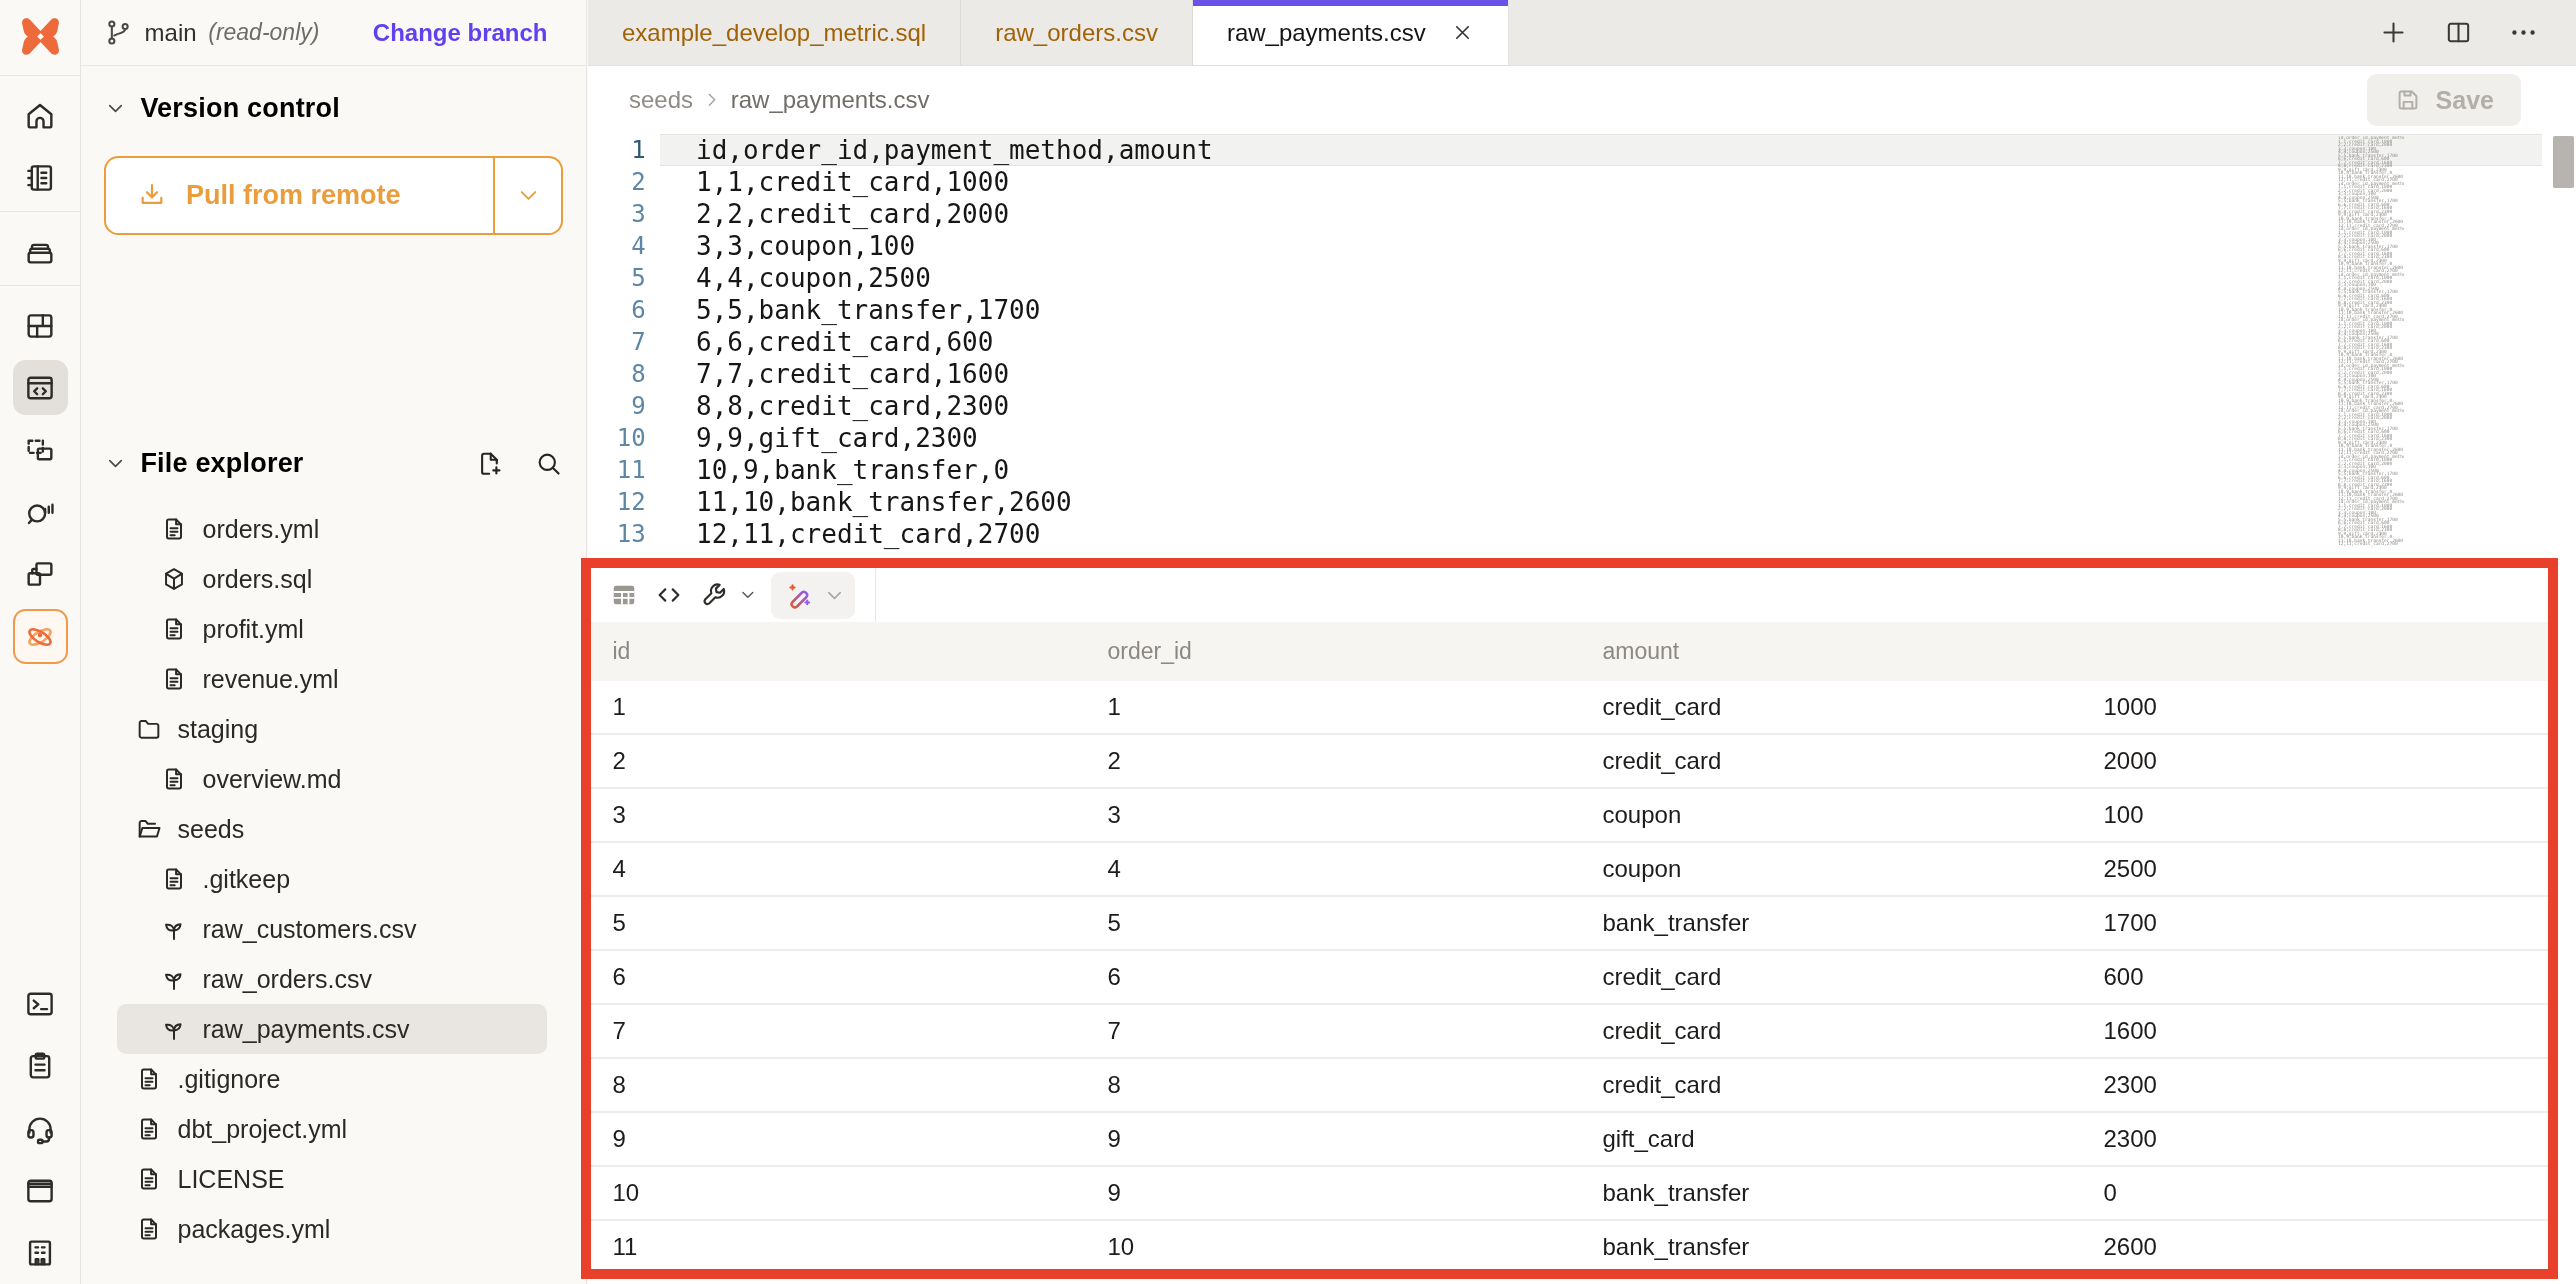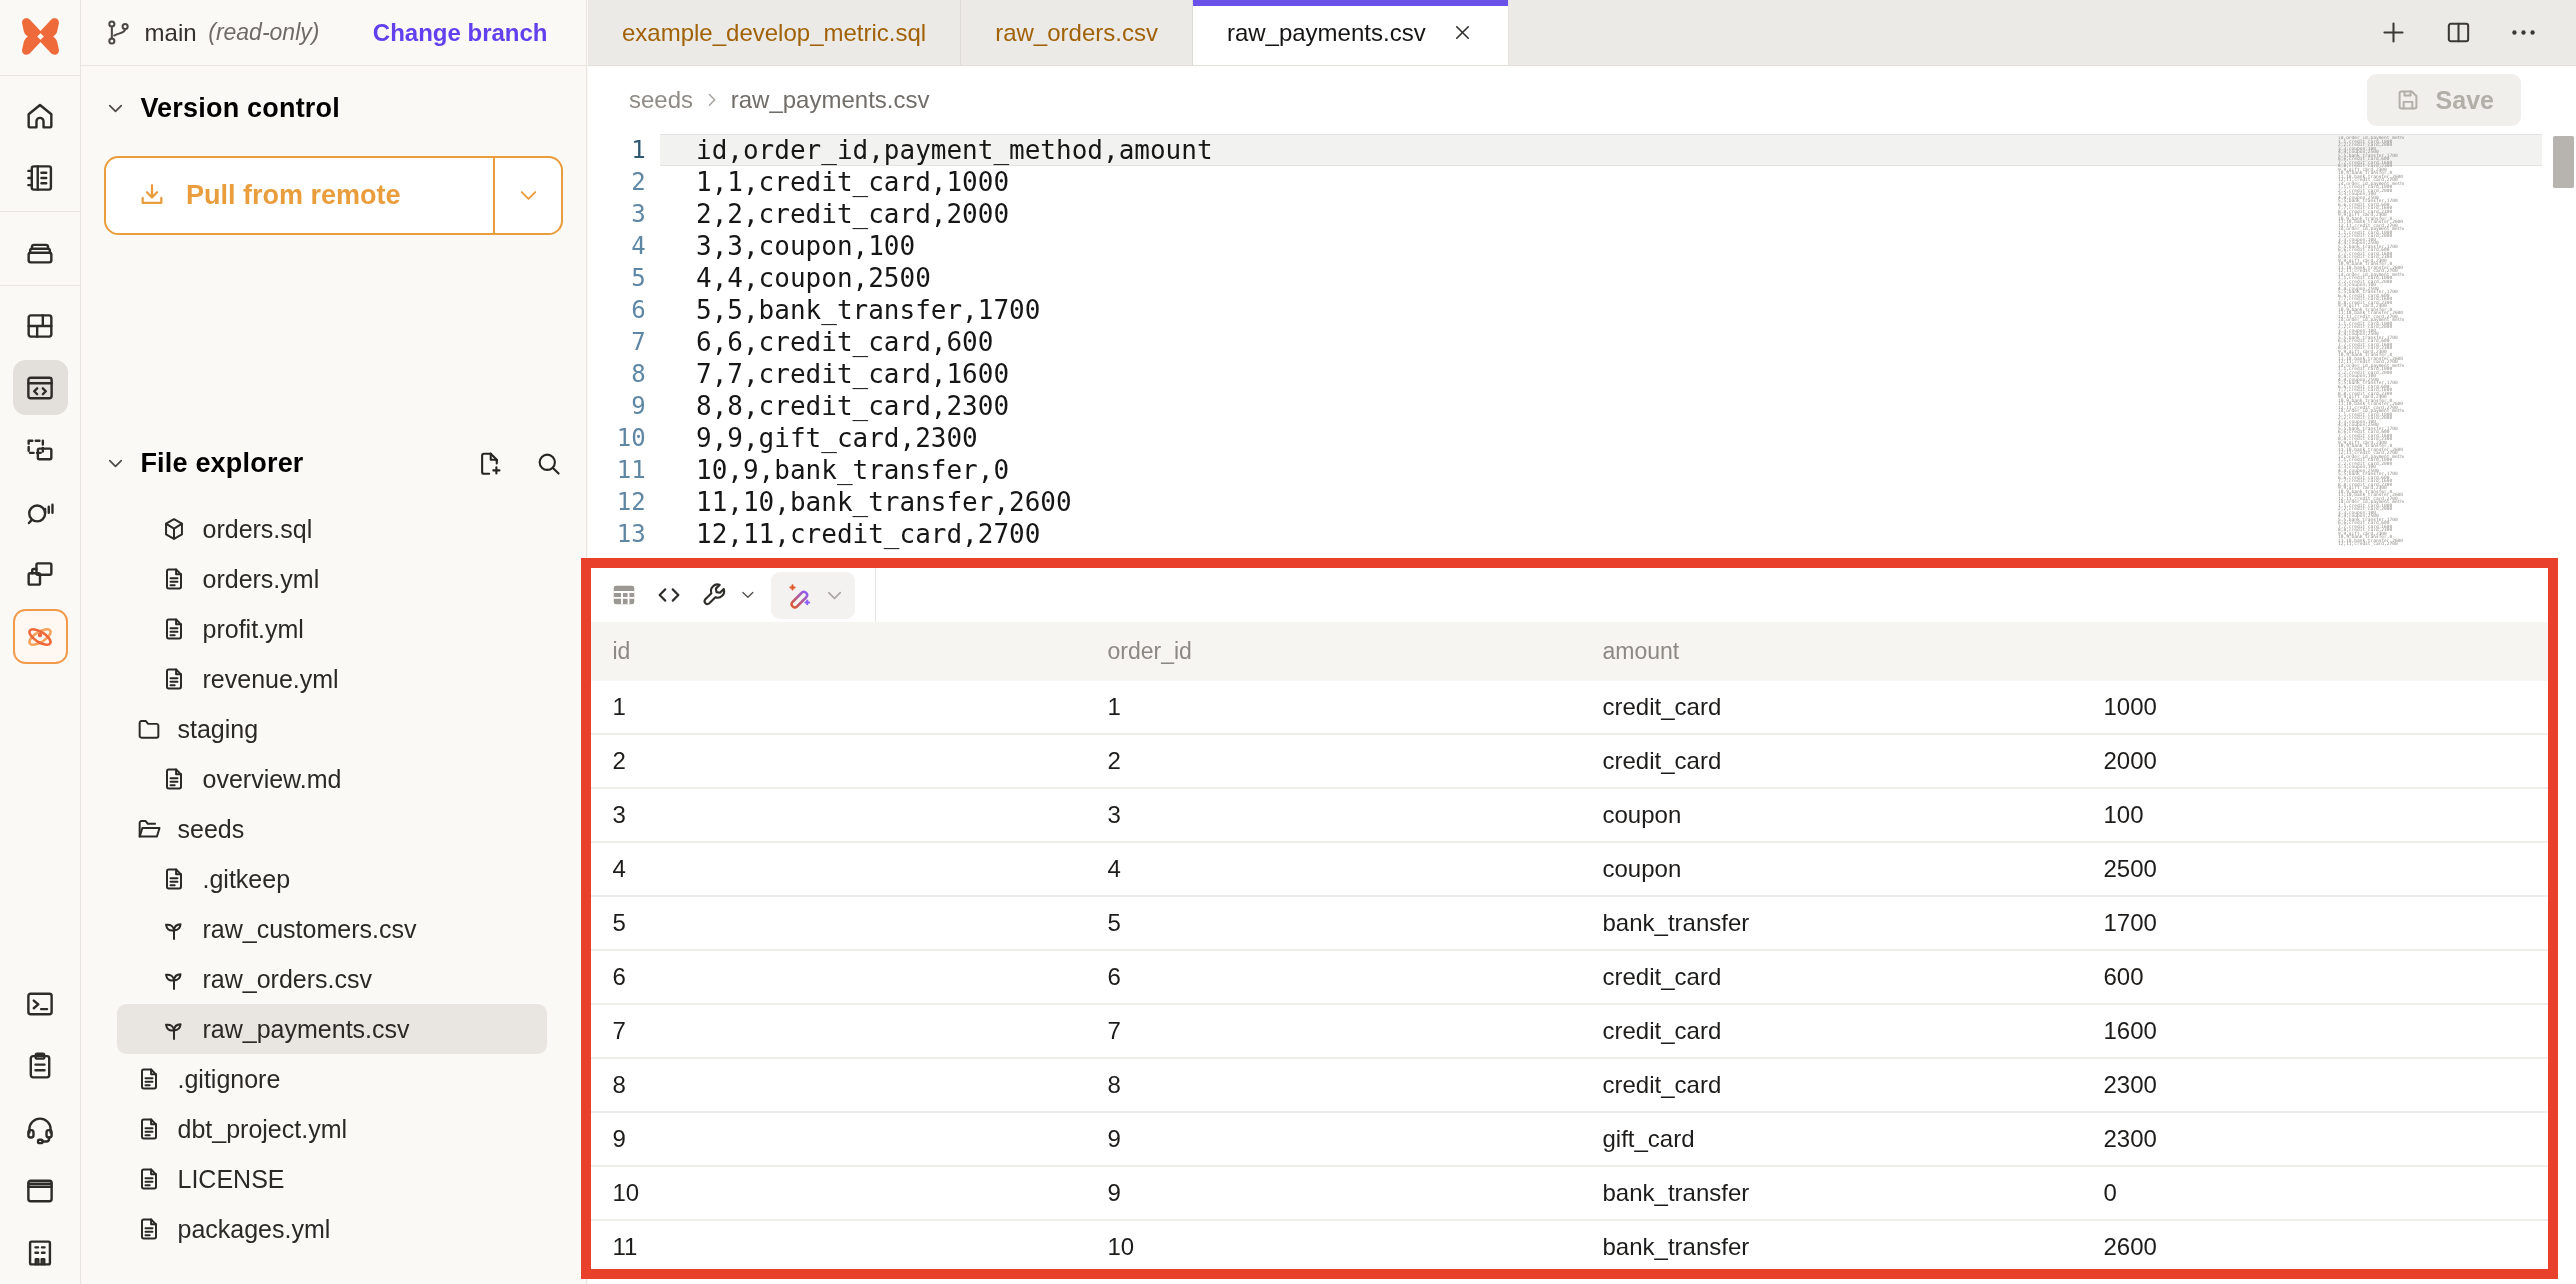--- a/index.html
+++ b/index.html
@@ -303,34 +303,34 @@
               <circle cx="10.8" cy="10.8" r="6.2"></circle>
               <path d="M15.4 15.4 20 20"></path>
             </svg>
           </span>
       </span>
     </div>
     <div class="file-list" id="file-list">
         <div class="file-row ind2">
           <span class="icn">
             <svg viewBox="0 0 24 24" fill="none" stroke="currentColor" stroke-width="1.7" stroke-linecap="round" stroke-linejoin="round">
+              <path d="M13.8 3.8H7.5A1.5 1.5 0 0 0 6 5.3v13.4a1.5 1.5 0 0 0 1.5 1.5h9A1.5 1.5 0 0 0 18 18.7V8z"></path>
+              <path d="M13.8 3.8V8H18M9 11.4h6M9 14.4h6M9 17.4h3.6"></path>
+            </svg>
+          </span>
+          <span>orders.yml</span>
+        </div>
+        <div class="file-row ind2">
+          <span class="icn">
+            <svg viewBox="0 0 24 24" fill="none" stroke="currentColor" stroke-width="1.7" stroke-linecap="round" stroke-linejoin="round">
               <path d="M12 3.6l6.8 3.7v9.4L12 20.4l-6.8-3.7V7.3z"></path>
               <path d="M12 11.6v8.8M5.4 7.6l6.6 4 6.6-4"></path>
             </svg>
           </span>
           <span>orders.sql</span>
-        </div>
-        <div class="file-row ind2">
-          <span class="icn">
-            <svg viewBox="0 0 24 24" fill="none" stroke="currentColor" stroke-width="1.7" stroke-linecap="round" stroke-linejoin="round">
-              <path d="M13.8 3.8H7.5A1.5 1.5 0 0 0 6 5.3v13.4a1.5 1.5 0 0 0 1.5 1.5h9A1.5 1.5 0 0 0 18 18.7V8z"></path>
-              <path d="M13.8 3.8V8H18M9 11.4h6M9 14.4h6M9 17.4h3.6"></path>
-            </svg>
-          </span>
-          <span>orders.yml</span>
         </div>
         <div class="file-row ind2">
           <span class="icn">
             <svg viewBox="0 0 24 24" fill="none" stroke="currentColor" stroke-width="1.7" stroke-linecap="round" stroke-linejoin="round">
               <path d="M13.8 3.8H7.5A1.5 1.5 0 0 0 6 5.3v13.4a1.5 1.5 0 0 0 1.5 1.5h9A1.5 1.5 0 0 0 18 18.7V8z"></path>
               <path d="M13.8 3.8V8H18M9 11.4h6M9 14.4h6M9 17.4h3.6"></path>
             </svg>
           </span>
           <span>profit.yml</span>
         </div>

